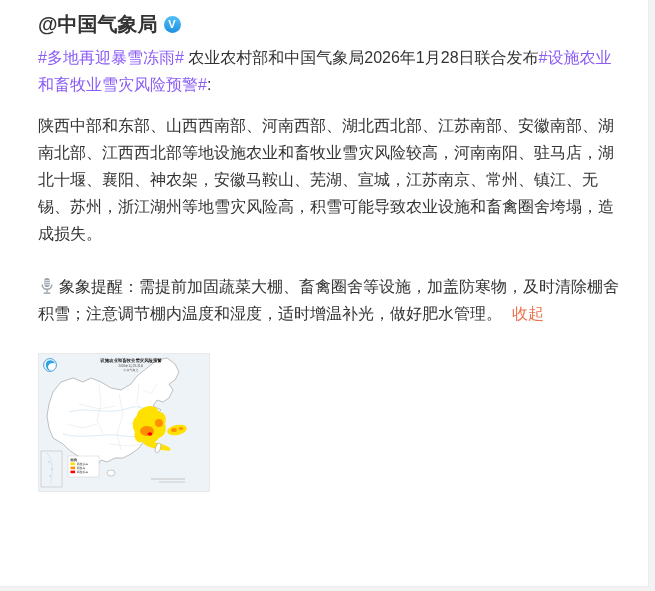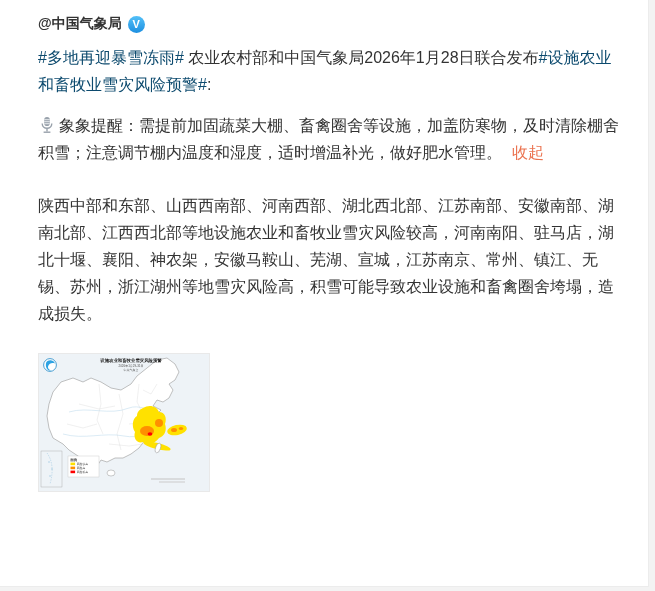--- a/index.html
+++ b/index.html
@@ -15,39 +15,39 @@
     background:#ffffff;
     border-right:1px solid #ececec;
     border-bottom:1px solid #ececec;
     padding:12px 29px 0 38px;
   }
   .header{
     display:flex;align-items:center;gap:6px;
     height:24px;margin-bottom:8px;
   }
   .username{
-    font-size:14px;font-weight:bold;color:#333;
+    font-size:20px;font-weight:bold;color:#333;
     text-decoration:none;cursor:pointer;
   }
   .vbadge{
     width:17px;height:17px;border-radius:50%;
     background:linear-gradient(180deg,#53c0f8 0%,#1d8fe0 100%);
     color:#fff;font-size:11px;font-weight:bold;
     display:inline-flex;align-items:center;justify-content:center;
     line-height:1;
   }
   .content{width:582px;}
   .para{
     margin:0 0 26px 0;
     font-size:16px;line-height:27px;color:#333;
     word-break:break-all;
   }
   .para.intro{margin-bottom:14px;}
   .hashtag{
-    color:#0c4a6e;text-decoration:none;cursor:pointer;
+    color:#8b5cf6;text-decoration:none;cursor:pointer;
   }
   .collapse-link{
     color:#eb7350;text-decoration:none;cursor:pointer;margin-left:10px;
   }
   .mic{
     display:inline-block;width:18px;height:18px;
     vertical-align:-3px;margin-right:3px;
   }
   .map-thumb{
     margin-top:14px;
@@ -69,35 +69,35 @@
   </div>
 
   <div class="content">
 
     <p class="para intro">
       <a class="hashtag">#多地再迎暴雪冻雨#</a><span> 农业农村部和中国气象局2026年1月28日联合发布</span><a class="hashtag">#设施农业和畜牧业雪灾风险预警#</a><span>:</span>
     </p>
 
 
     <p class="para">
+      <span>陕西中部和东部、山西西南部、河南西部、湖北西北部、江苏南部、安徽南部、湖南北部、江西西北部等地设施农业和畜牧业雪灾风险较高，河南南阳、驻马店，湖北十堰、襄阳、神农架，安徽马鞍山、芜湖、宣城，江苏南京、常州、镇江、无锡、苏州，浙江湖州等地雪灾风险高，积雪可能导致农业设施和畜禽圈舍垮塌，造成损失。</span>
+    </p>
+
+    <p class="para">
       <span class="mic">
         <svg width="18" height="18" viewBox="0 0 18 18">
           <rect x="6.2" y="1" width="5.6" height="9" rx="2.8" fill="#98a1ab"></rect>
           <rect x="6.2" y="3.2" width="5.6" height="1" fill="#e8ebee"></rect>
           <rect x="6.2" y="5.2" width="5.6" height="1" fill="#e8ebee"></rect>
           <rect x="6.2" y="7.2" width="5.6" height="1" fill="#e8ebee"></rect>
           <path d="M4.2,7.5 a4.8,4.8 0 0 0 9.6,0" fill="none" stroke="#98a1ab" stroke-width="1.4"></path>
           <line x1="9" y1="12.6" x2="9" y2="15.4" stroke="#98a1ab" stroke-width="1.4"></line>
           <line x1="5.6" y1="16.2" x2="12.4" y2="16.2" stroke="#98a1ab" stroke-width="1.4"></line>
         </svg>
       </span><span>象象提醒：需提前加固蔬菜大棚、畜禽圈舍等设施，加盖防寒物，及时清除棚舍积雪；注意调节棚内温度和湿度，适时增温补光，做好肥水管理。</span><a class="collapse-link">收起</a>
-    </p>
-
-    <p class="para">
-      <span>陕西中部和东部、山西西南部、河南西部、湖北西北部、江苏南部、安徽南部、湖南北部、江西西北部等地设施农业和畜牧业雪灾风险较高，河南南阳、驻马店，湖北十堰、襄阳、神农架，安徽马鞍山、芜湖、宣城，江苏南京、常州、镇江、无锡、苏州，浙江湖州等地雪灾风险高，积雪可能导致农业设施和畜禽圈舍垮塌，造成损失。</span>
     </p>
 
     <div class="map-thumb">
       <svg width="170" height="137" viewBox="0 0 170 137">
         <rect x="0" y="0" width="170" height="137" fill="#eef3f7"></rect>
 
         <path d="M14,38 L22,28 L34,24 L44,28 L52,24 L62,28 L72,34 L82,36 L92,30 L98,22
              L108,14 L118,6 L128,4 L136,10 L140,18 L136,26 L130,30 L134,36 L130,44
              L124,48 L118,46 L114,52 L122,56 L118,60 L112,64 L116,70 L112,78
              L106,86 L100,94 L92,100 L84,104 L76,104 L68,108 L62,106 L58,112

